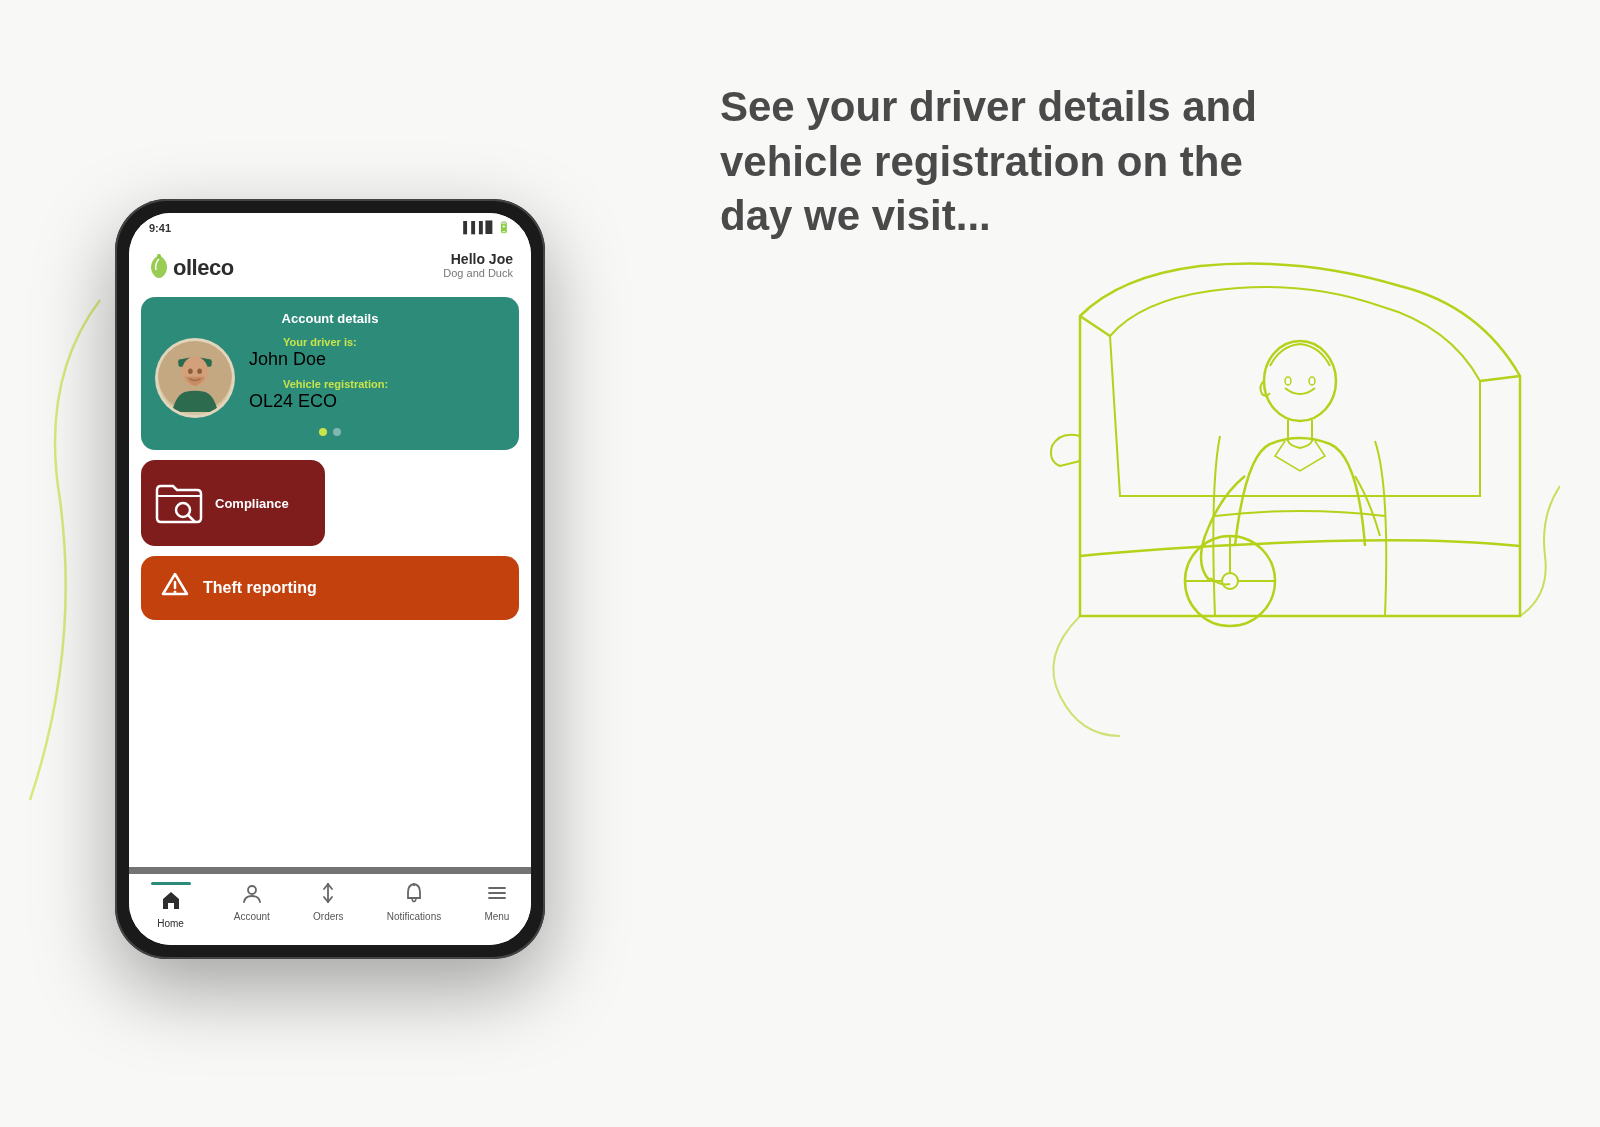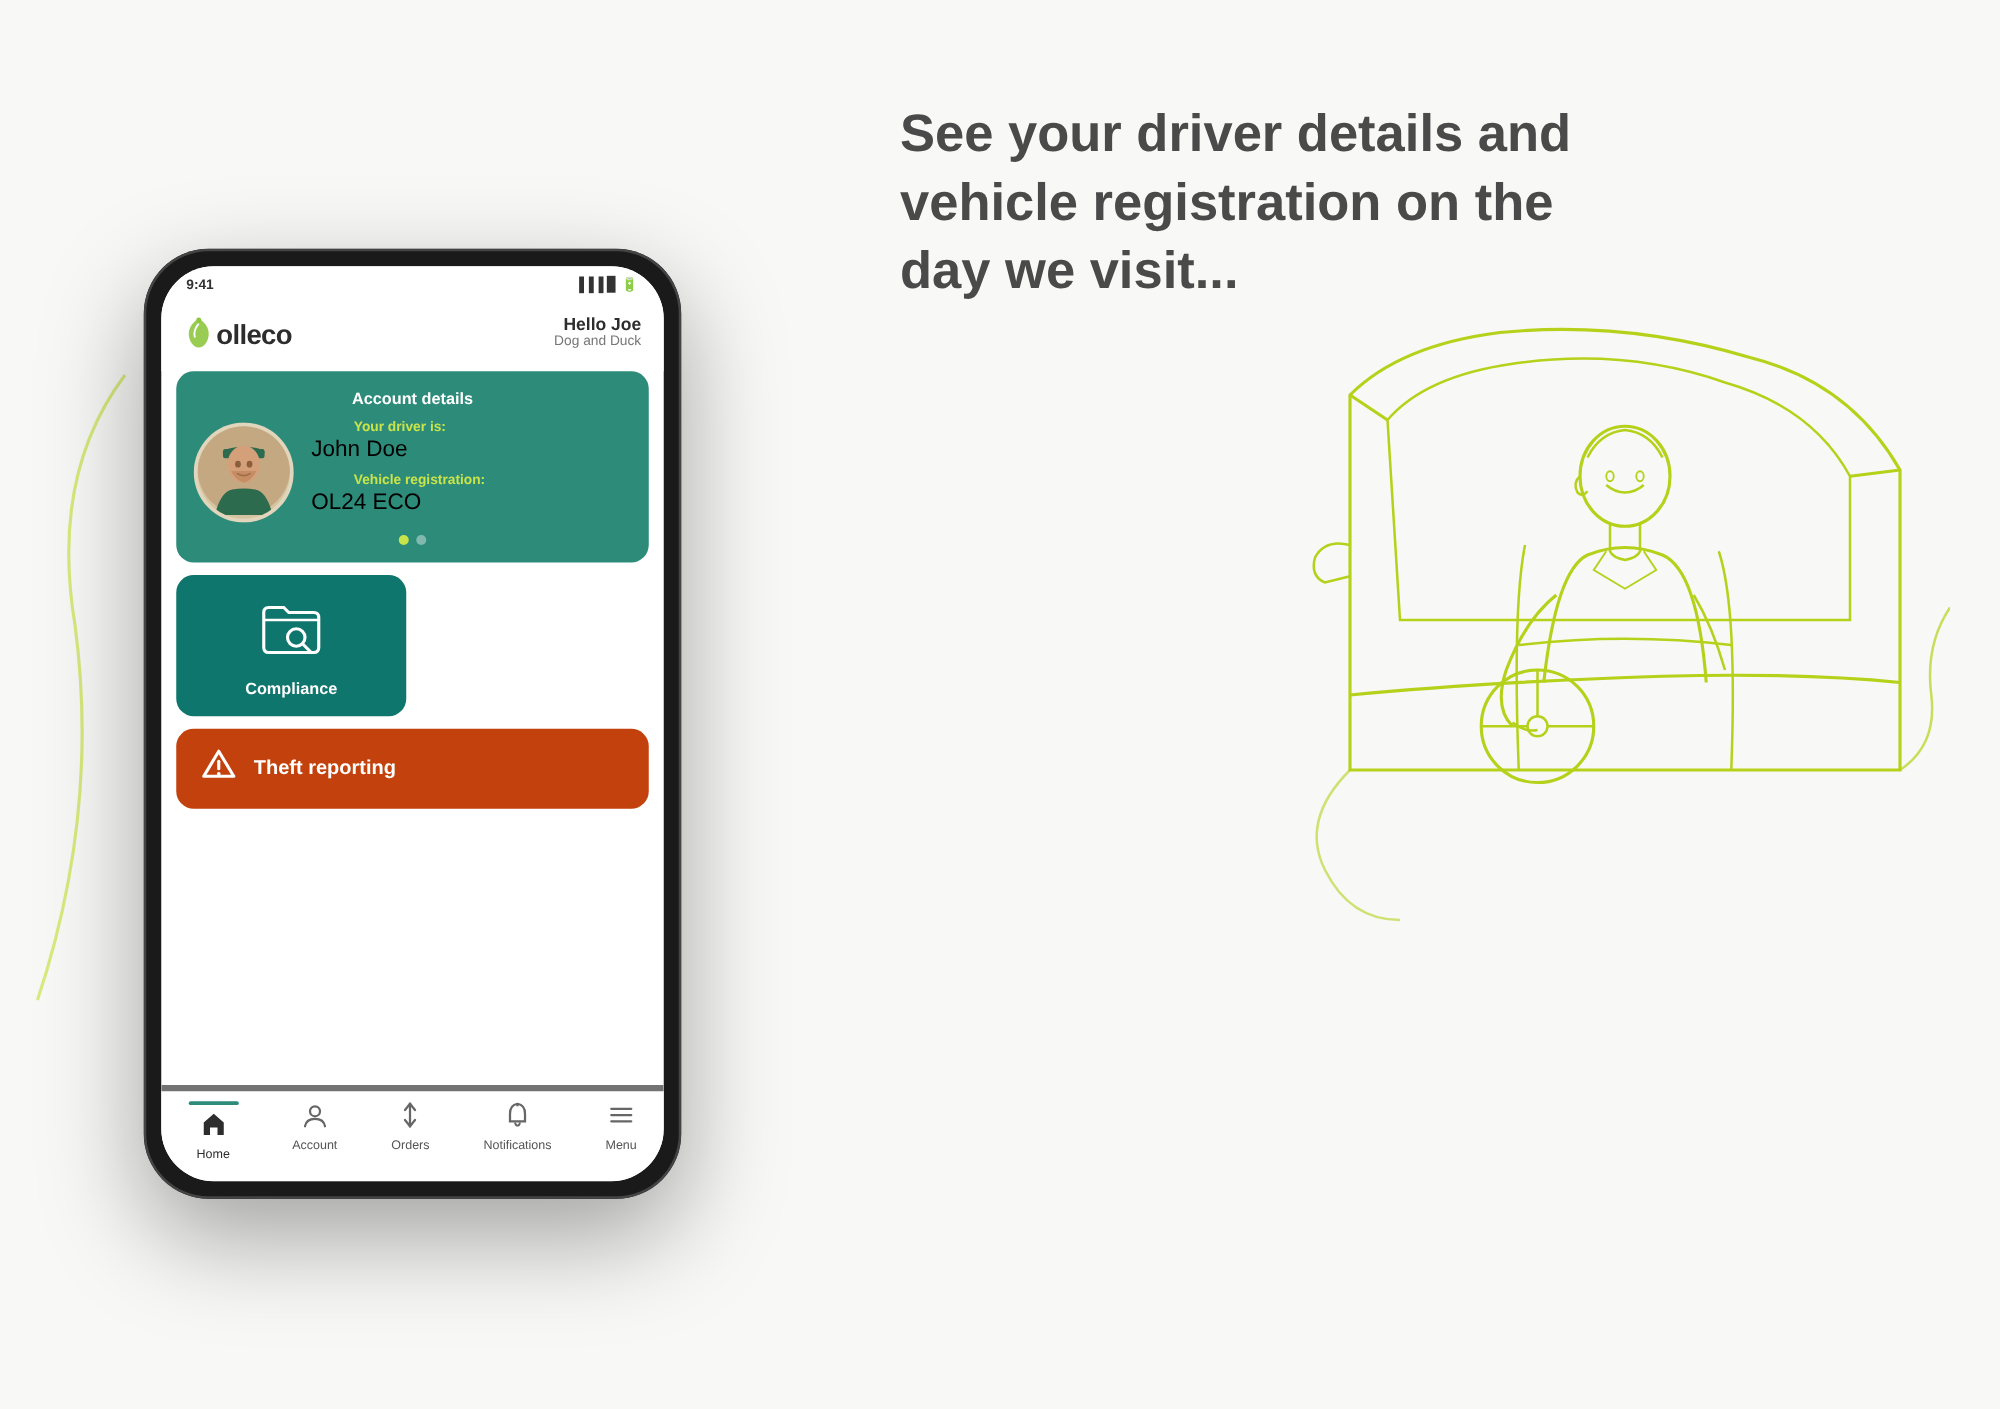--- a/index.html
+++ b/index.html
@@ -177,25 +177,25 @@
 
     
     .menu-grid {
       display: grid;
       grid-template-columns: 1fr 1fr;
       gap: 10px;
       margin: 0 12px 10px;
     }
 
     .menu-tile {
-      background: #0f766e;
+      background: #7f1d1d;
       border-radius: 14px;
       padding: 18px 12px 14px;
       display: flex;
-      flex-direction: column;
+      flex-direction: row;
       align-items: center;
       gap: 10px;
     }
 
     .menu-tile-icon {
       color: white;
       font-size: 40px;
       line-height: 1;
     }
 
@@ -226,21 +226,21 @@
     .theft-label {
       font-size: 16px;
       font-weight: 700;
       color: white;
     }
 
     
     .bottom-nav {
       margin-top: auto;
       background: #fff;
-      border-top: 5px solid #737373;
+      border-top: 7px solid #737373;
       display: flex;
       justify-content: space-around;
       padding: 8px 0 16px;
     }
 
     .nav-item {
       display: flex;
       flex-direction: column;
       align-items: center;
       gap: 2px;

